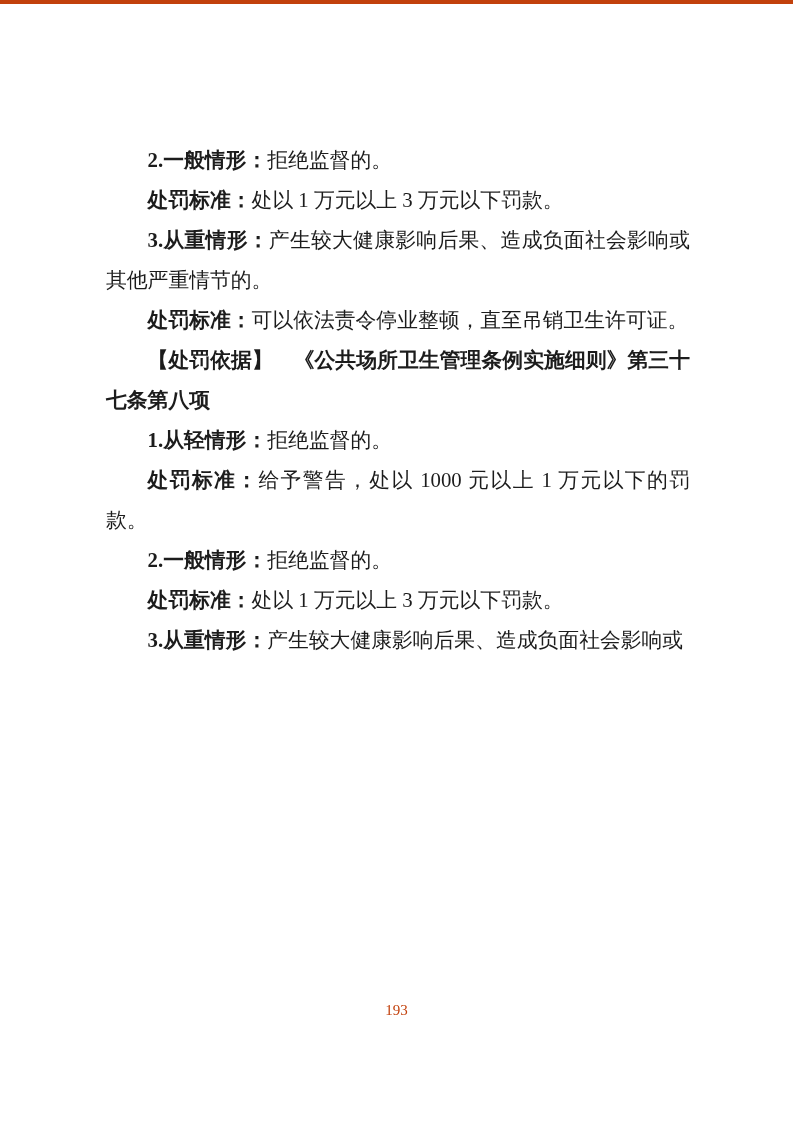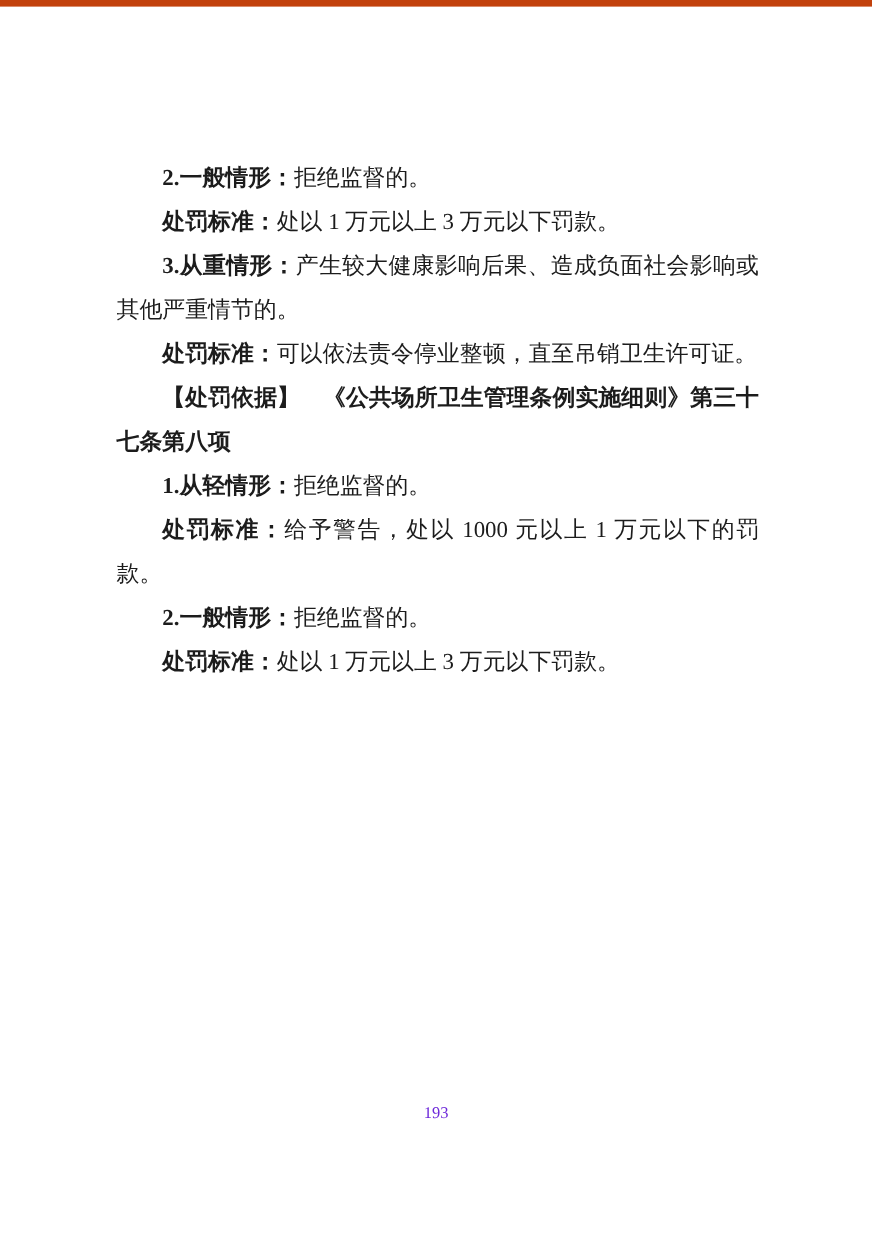--- a/index.html
+++ b/index.html
@@ -9,21 +9,21 @@
     background: #ffffff;
     position: relative;
     overflow: hidden;
     font-family: "Liberation Serif", "DejaVu Serif", serif;
     color: #1c1c1c;
   }
   .page {
     position: absolute;
     inset: 0;
     background: #ffffff;
-    border-top: 6px solid #c2410c;
+    border-top: 4px solid #c2410c;
   }
   .doc-body {
     position: absolute;
     left: 106px;
     top: 136px;
     width: 584px;
   }
   .para {
     margin: 0;
     padding: 0;
@@ -39,34 +39,35 @@
   .footer {
     position: absolute;
     top: 997px;
     left: 0;
     width: 100%;
     text-align: center;
   }
   .pagenum {
     font-size: 15px;
     line-height: 18px;
-    color: #6d28d9;
+    color: #c2410c;
   }
 </style>
 </head>
 <body>
 
 <div class="page">
   <div class="doc-body" id="doc-body">
       <p class="para"><span class="run bold">2.一般情形：</span><span class="run">拒绝监督的。</span></p>
       <p class="para"><span class="run bold">处罚标准：</span><span class="run">处以 1 万元以上 3 万元以下罚款。</span></p>
       <p class="para"><span class="run bold">3.从重情形：</span><span class="run">产生较大健康影响后果、造成负面社会影响或其他严重情节的。</span></p>
       <p class="para"><span class="run bold">处罚标准：</span><span class="run">可以依法责令停业整顿，直至吊销卫生许可证。</span></p>
       <p class="para"><span class="run bold">【处罚依据】　《公共场所卫生管理条例实施细则》第三十七条第八项</span></p>
       <p class="para"><span class="run bold">1.从轻情形：</span><span class="run">拒绝监督的。</span></p>
       <p class="para"><span class="run bold">处罚标准：</span><span class="run">给予警告，处以 1000 元以上 1 万元以下的罚款。</span></p>
       <p class="para"><span class="run bold">2.一般情形：</span><span class="run">拒绝监督的。</span></p>
       <p class="para"><span class="run bold">处罚标准：</span><span class="run">处以 1 万元以上 3 万元以下罚款。</span></p>
+      <p class="para"><span class="run bold">3.从重情形：</span><span class="run">产生较大健康影响后果、造成负面社会影响或</span></p>
     </div>
   <div class="footer">
     <span class="pagenum">193</span>
   </div>
 </div>
 
 </body></html>

